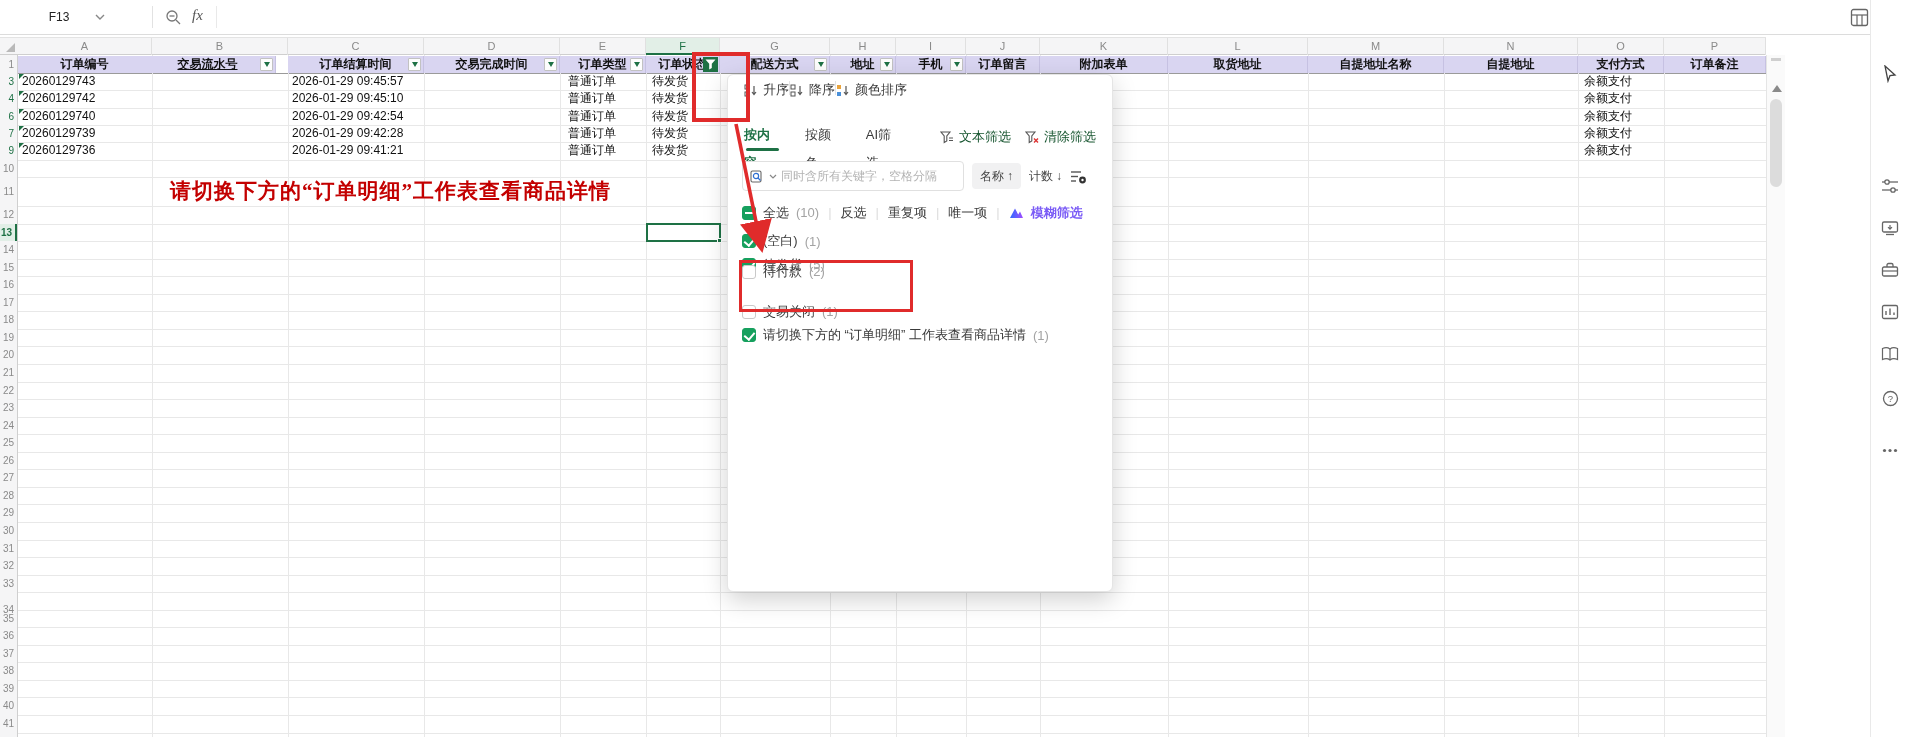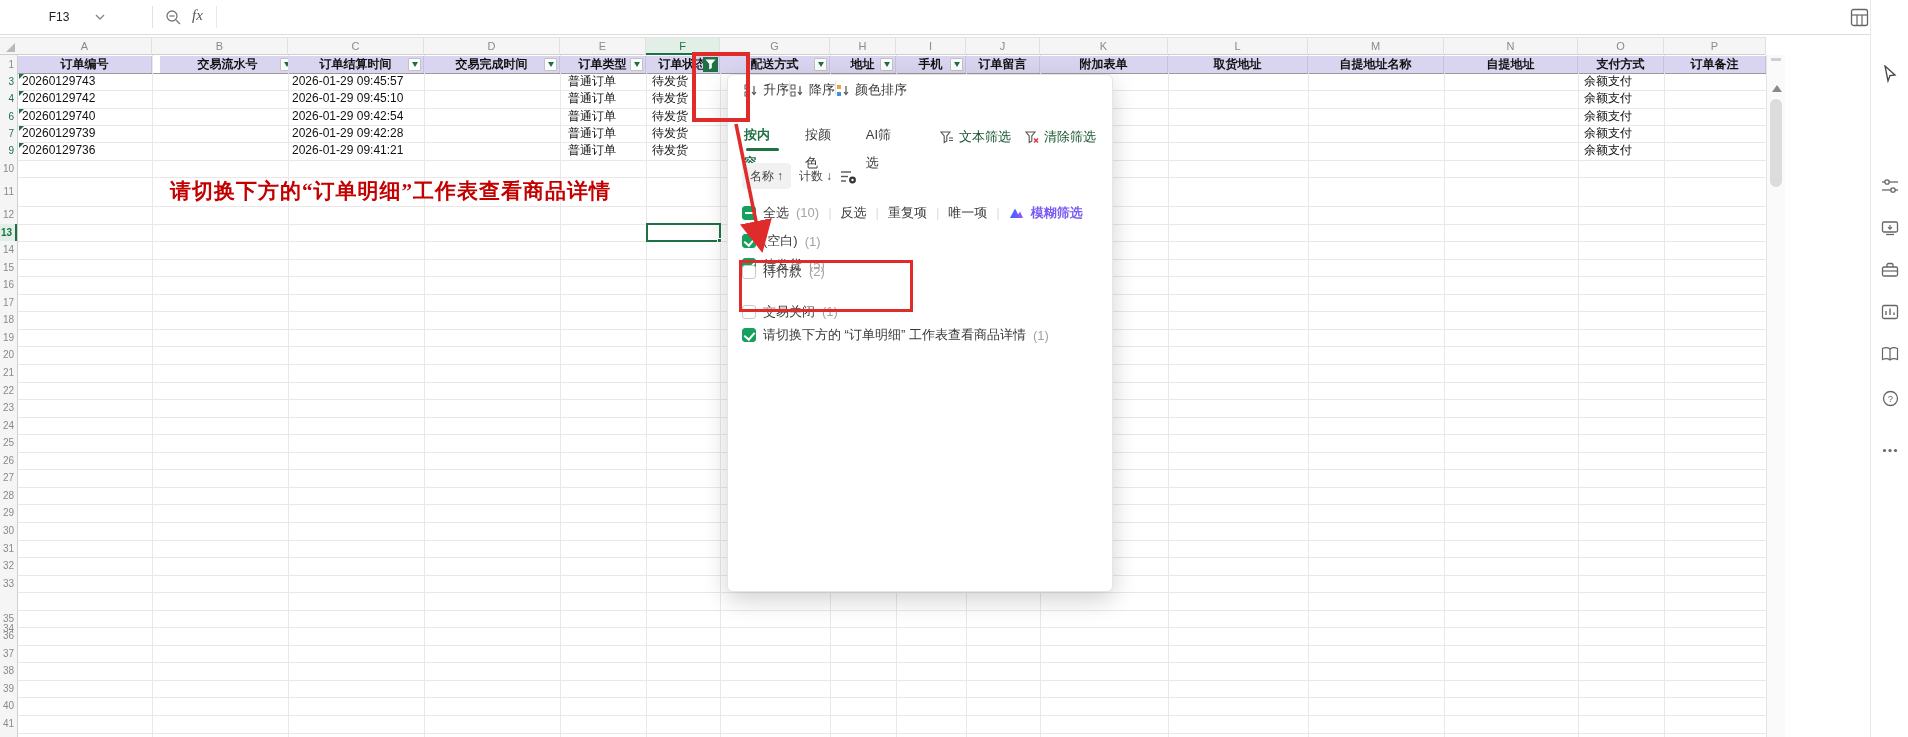--- a/index.html
+++ b/index.html
@@ -160,21 +160,21 @@
       <div class="rownum" style="top: 361.65px; height: 17.55px; line-height: 17.55px;">24</div>
       <div class="rownum" style="top: 379.2px; height: 17.55px; line-height: 17.55px;">25</div>
       <div class="rownum" style="top: 396.75px; height: 17.55px; line-height: 17.55px;">26</div>
       <div class="rownum" style="top: 414.3px; height: 17.55px; line-height: 17.55px;">27</div>
       <div class="rownum" style="top: 431.85px; height: 17.55px; line-height: 17.55px;">28</div>
       <div class="rownum" style="top: 449.4px; height: 17.55px; line-height: 17.55px;">29</div>
       <div class="rownum" style="top: 466.95px; height: 17.55px; line-height: 17.55px;">30</div>
       <div class="rownum" style="top: 484.5px; height: 17.55px; line-height: 17.55px;">31</div>
       <div class="rownum" style="top: 502.05px; height: 17.55px; line-height: 17.55px;">32</div>
       <div class="rownum" style="top: 519.6px; height: 17.55px; line-height: 17.55px;">33</div>
-      <div class="rownum" style="top: 565px; height: 17.55px; line-height: 17.55px;">34</div>
+      <div class="rownum" style="top: 546px; height: 17.55px; line-height: 17.55px;">34</div>
       <div class="rownum" style="top: 554.7px; height: 17.55px; line-height: 17.55px;">35</div>
       <div class="rownum" style="top: 572.25px; height: 17.55px; line-height: 17.55px;">36</div>
       <div class="rownum" style="top: 589.8px; height: 17.55px; line-height: 17.55px;">37</div>
       <div class="rownum" style="top: 607.35px; height: 17.55px; line-height: 17.55px;">38</div>
       <div class="rownum" style="top: 624.9px; height: 17.55px; line-height: 17.55px;">39</div>
       <div class="rownum" style="top: 642.45px; height: 17.55px; line-height: 17.55px;">40</div>
       <div class="rownum" style="top: 660px; height: 17.55px; line-height: 17.55px;">41</div>
     </div>
   <div id="grid">
       <div class="hline strong" style="top: 73px;"></div>
@@ -225,21 +225,21 @@
       <div class="vline" style="left: 896px;"></div>
       <div class="vline" style="left: 966px;"></div>
       <div class="vline" style="left: 1040px;"></div>
       <div class="vline" style="left: 1168px;"></div>
       <div class="vline" style="left: 1308px;"></div>
       <div class="vline" style="left: 1444px;"></div>
       <div class="vline" style="left: 1578px;"></div>
       <div class="vline" style="left: 1664px;"></div>
       <div class="vline" style="left: 1766px;"></div>
       <div class="hdr-cell" style="left: 18px; width: 134px;"><span>订单编号</span></div>
-      <div class="hdr-cell" style="left: 160px; width: 136px;"><span>交易流水号</span><div class="hdr-arrow">
+      <div class="hdr-cell" style="left: 140px; width: 136px; text-decoration: underline;"><span>交易流水号</span><div class="hdr-arrow">
           <div class="tri"></div>
         </div></div>
       <div class="hdr-cell" style="left: 288px; width: 136px;"><span>订单结算时间</span><div class="hdr-arrow">
           <div class="tri"></div>
         </div></div>
       <div class="hdr-cell" style="left: 424px; width: 136px;"><span>交易完成时间</span><div class="hdr-arrow">
           <div class="tri"></div>
         </div></div>
       <div class="hdr-cell" style="left: 560px; width: 86px;"><span>订单类型</span><div class="hdr-arrow">
           <div class="tri"></div>
@@ -343,20 +343,31 @@
       <div class="fp-tabact">
         <svg width="14" height="13" viewBox="0 0 14 13">
             <path d="M1 1 H10 L6.8 5 V10 L4.2 11.5 V5 Z" stroke="#555" stroke-width="1.1" fill="none"></path>
             <path d="M9 7.5 L13 11.5 M13 7.5 L9 11.5" stroke="#d33" stroke-width="1.4"></path>
           </svg>
         <span>清除筛选</span>
       </div>
     </div>
 
     <div class="fp-search">
+      <div class="searchbox">
+        <svg width="15" height="15" viewBox="0 0 15 15">
+            <rect x="1" y="2" width="10" height="11" rx="1.5" stroke="#666" stroke-width="1.1" fill="none"></rect>
+            <circle cx="6" cy="7" r="2.6" stroke="#2f6fd2" stroke-width="1.2" fill="none"></circle>
+            <line x1="8" y1="9" x2="10.5" y2="11.5" stroke="#2f6fd2" stroke-width="1.2"></line>
+          </svg>
+        <svg width="8" height="5" viewBox="0 0 8 5">
+            <path d="M1 1 L4 4 L7 1" stroke="#888" stroke-width="1.2" fill="none"></path>
+          </svg>
+        <span class="placeholder">同时含所有关键字，空格分隔</span>
+      </div>
       <div class="pill">
         <span>名称</span>
           <span>↑</span>
       </div>
       <div class="plain-btn">
         <span>计数</span>
           <span>↓</span>
       </div>
       <svg width="17" height="15" viewBox="0 0 17 15">
           <line x1="1" y1="3" x2="11" y2="3" stroke="#555" stroke-width="1.4"></line>

